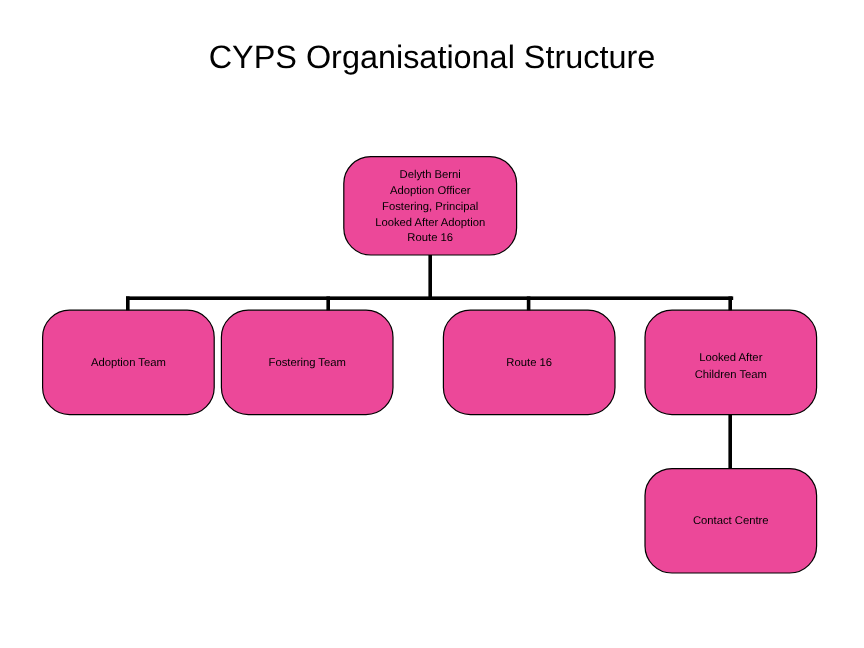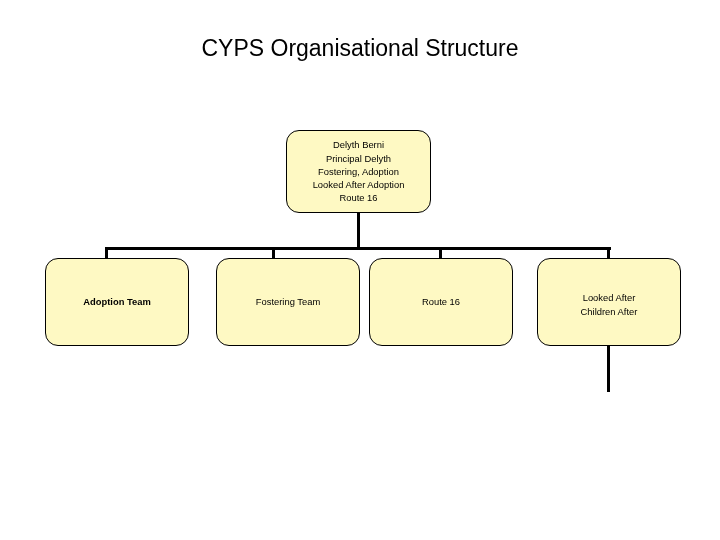--- a/index.html
+++ b/index.html
@@ -20,35 +20,35 @@
     overflow: hidden;
   }
 
   
   .title-block {
     position: absolute;
     left: 0;
     top: 33px;
     width: 720px;
     text-align: center;
-    font-size: 23px;
+    font-size: 27px;
     line-height: 31px;
     font-weight: 400;
     color: #000000;
     letter-spacing: 0px;
   }
   .title-line { display: block; white-space: nowrap; }
 
   
   .node {
     position: absolute;
     box-sizing: border-box;
-    background: #fef9c3;
+    background: #ec4899;
     border: 1.6px solid #000000;
-    border-radius: 13px;
+    border-radius: 23px;
     display: flex;
     align-items: center;
     justify-content: center;
     text-align: center;
   }
   .node-text {
     display: block;
     width: 100%;
     font-size: 9.4px;
     line-height: 13.2px;
@@ -65,22 +65,22 @@
     width: 145px;
     height: 83px;
   }
 
   
   .node-l2 {
     top: 258px;
     width: 144px;
     height: 88px;
   }
-  #node-adoption  { left: 45px; font-weight: bold;  }
-  #node-fostering { left: 216px; }
+  #node-adoption  { left: 35px;  }
+  #node-fostering { left: 184px; }
   #node-route16   { left: 369px; }
   #node-lac       { left: 537px; }
 
   
   #node-lac .node-text { transform: translateY(-6px); margin-top: 17px; }
 
   
   #node-contact {
     left: 537px;
     top: 390px;
@@ -121,22 +121,22 @@
   <div class="conn conn-h" id="conn-bus"></div>
   <div class="conn conn-v" id="conn-drop-adoption"></div>
   <div class="conn conn-v" id="conn-drop-fostering"></div>
   <div class="conn conn-v" id="conn-drop-route16"></div>
   <div class="conn conn-v" id="conn-drop-lac"></div>
   <div class="conn conn-v" id="conn-lac-contact"></div>
 
   <div class="node" id="node-root">
     <span class="node-text">
       <span class="ln">Delyth Berni</span>
-      <span class="ln">Principal Delyth</span>
-      <span class="ln">Fostering, Adoption</span>
+      <span class="ln">Adoption Officer</span>
+      <span class="ln">Fostering, Principal</span>
       <span class="ln">Looked After Adoption</span>
       <span class="ln">Route 16</span>
     </span>
   </div>
 
   <div class="node node-l2" id="node-adoption">
     <span class="node-text">
       <span class="ln">Adoption Team</span>
     </span>
   </div>
@@ -149,18 +149,23 @@
 
   <div class="node node-l2" id="node-route16">
     <span class="node-text">
       <span class="ln">Route 16</span>
     </span>
   </div>
 
   <div class="node node-l2" id="node-lac">
     <span class="node-text">
       <span class="ln">Looked After</span>
-      <span class="ln">Children After</span>
+      <span class="ln">Children Team</span>
     </span>
   </div>
 
+  <div class="node" id="node-contact">
+    <span class="node-text">
+      <span class="ln">Contact Centre</span>
+    </span>
+  </div>
 
 </div>
 
 </body></html>

